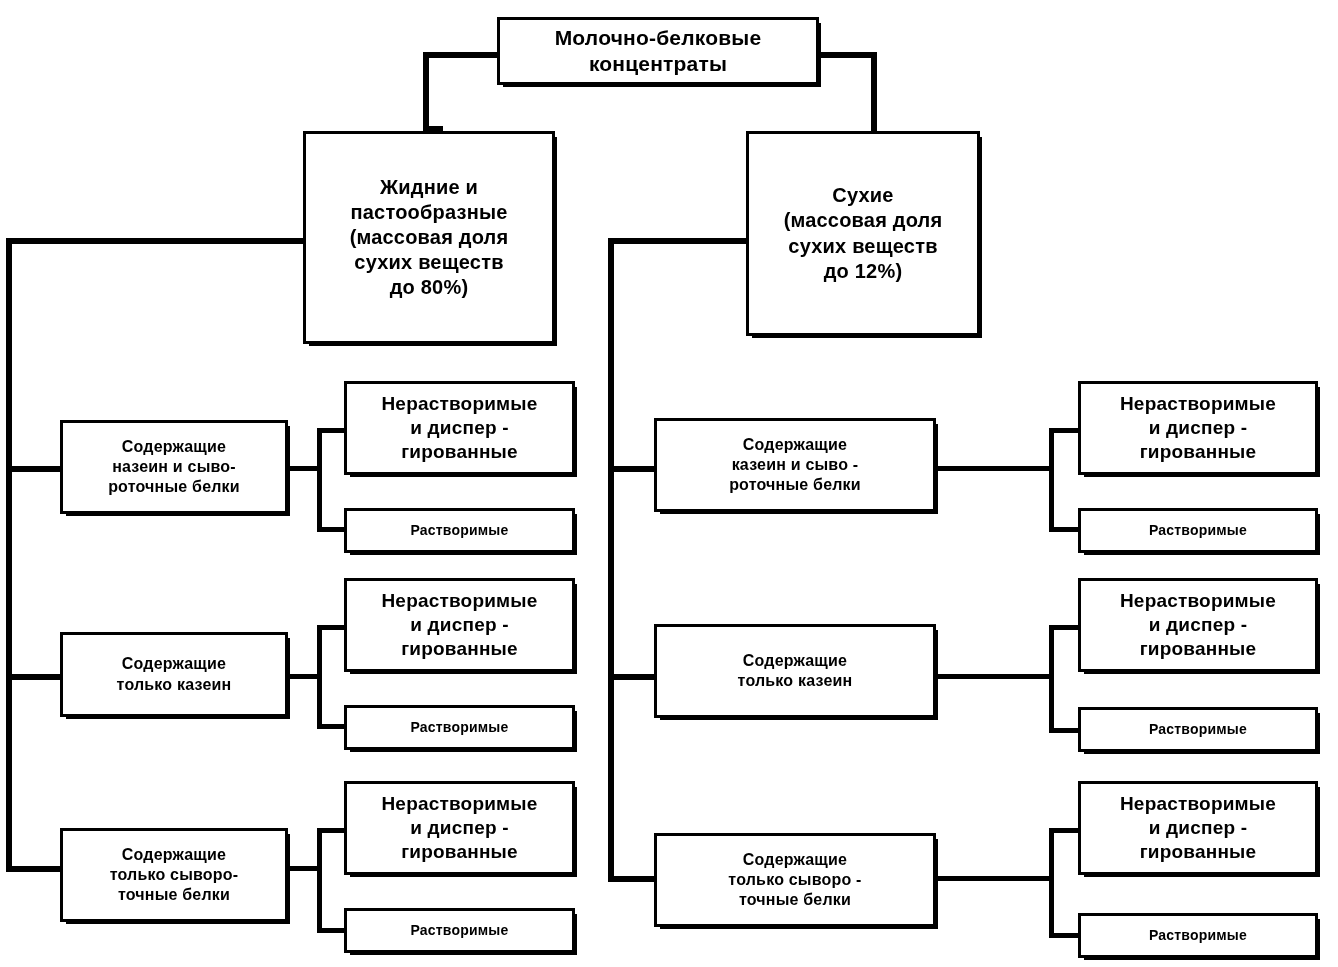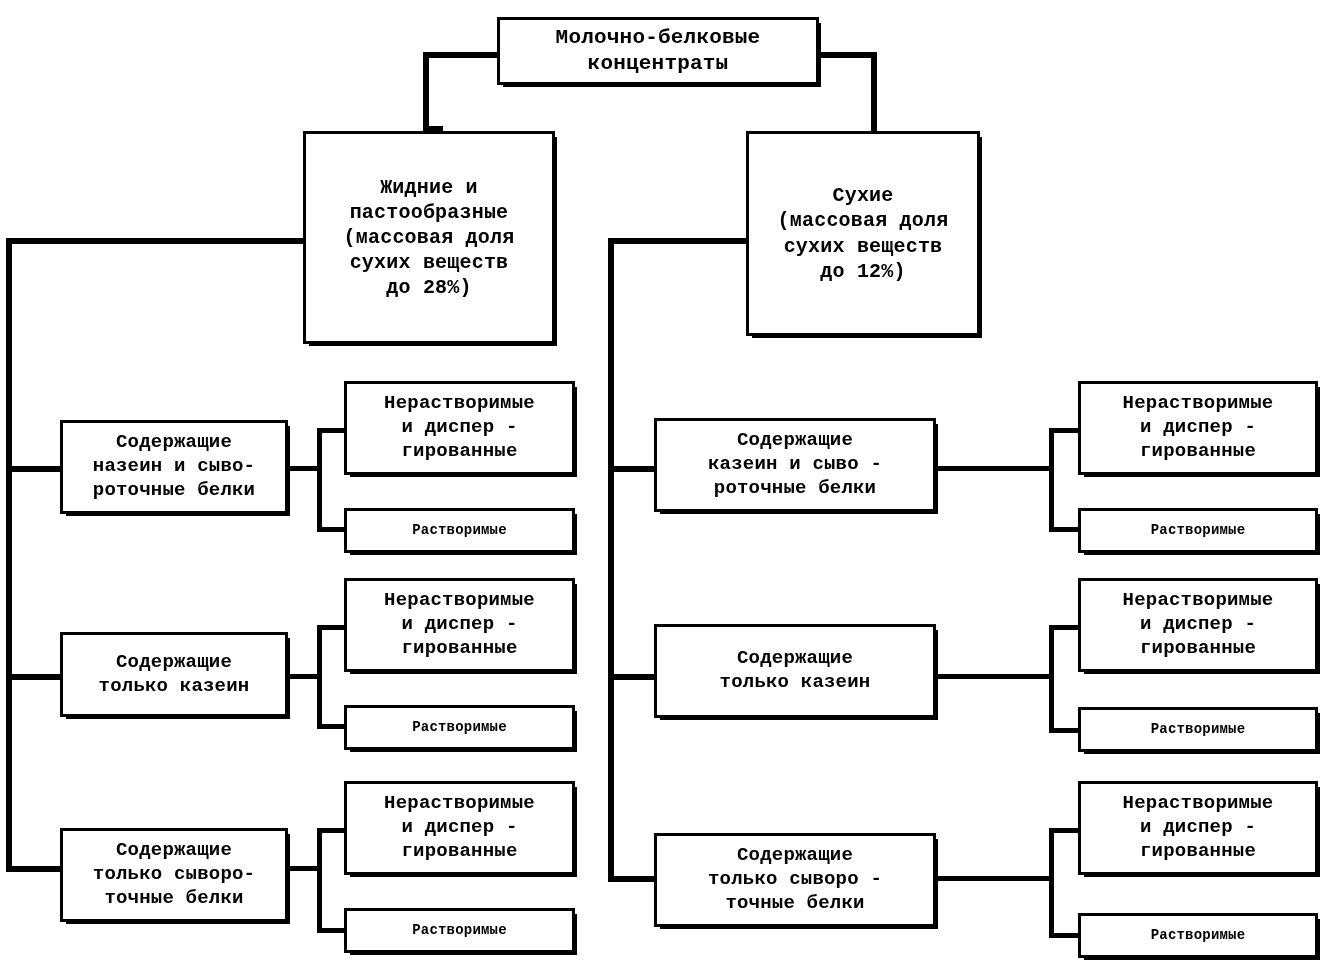--- a/index.html
+++ b/index.html
@@ -7,21 +7,21 @@
     margin: 0;
     padding: 0;
     background: #ffffff;
   }
   #diagram-root {
     position: relative;
     width: 1338px;
     height: 967px;
     background: #ffffff;
     overflow: hidden;
-    font-family: Liberation Mono, monospace;
+    font-family: Liberation Sans, sans-serif;
   }
 
   
   .node {
     position: absolute;
     box-sizing: border-box;
     background: #ffffff;
     border: 3px solid #000000;
     display: flex;
     align-items: center;
@@ -45,21 +45,21 @@
   }
   .node .label {
     display: block;
     line-height: 1.26;
     letter-spacing: 0.2px;
     white-space: pre-line;
   }
 
   .node.title    { font-size: 21px; font-weight: 700; }
   .node.major    { font-size: 20px; font-weight: 700; }
-  .node.group    { font-size: 19px; font-weight: 700; }
+  .node.group    { font-size: 16px; font-weight: 700; }
   .node.leaf-big { font-size: 19px; font-weight: 700; }
   .node.leaf-sm  { font-size: 14px; font-weight: 700; }
 
   
   .edge {
     position: absolute;
     background: #000000;
     z-index: 1;
   }
   .edge.h { height: 6px; }
@@ -82,21 +82,21 @@
   <div class="edge h" style="left:423px; top:126px; width:20px;"></div>
 
   <div class="edge h" style="left:815px; top:52px; width:62px;"></div>
   <div class="edge v" style="left:871px; top:52px; height:80px;"></div>
 
   <div class="node major" style="left:303px; top:131px; width:252px; height:213px;">
     <span class="label">Жидние и
 пастообразные
 (массовая доля
 сухих веществ
-до 28%)</span>
+до 80%)</span>
   </div>
 
   <div class="node major" style="left:746px; top:131px; width:234px; height:205px;">
     <span class="label">Сухие
 (массовая доля
 сухих веществ
 до 12%)</span>
   </div>
 
   <div class="edge h" style="left:6px; top:238px; width:300px;"></div>

